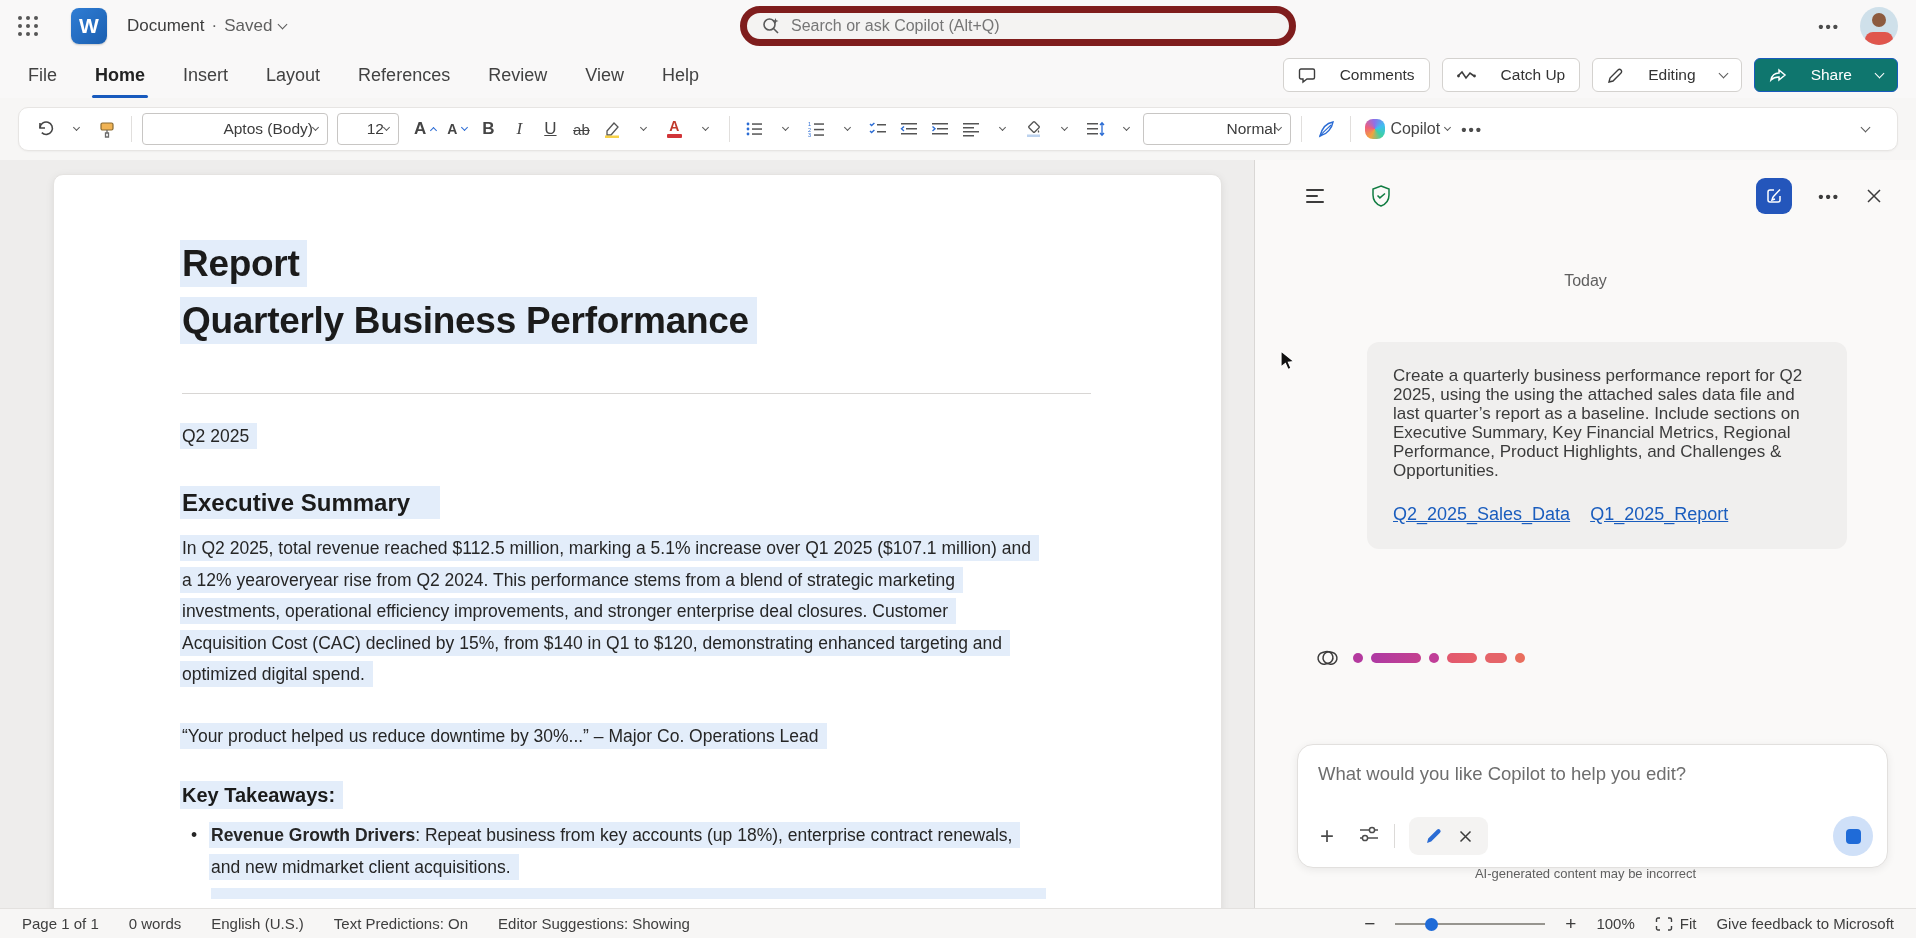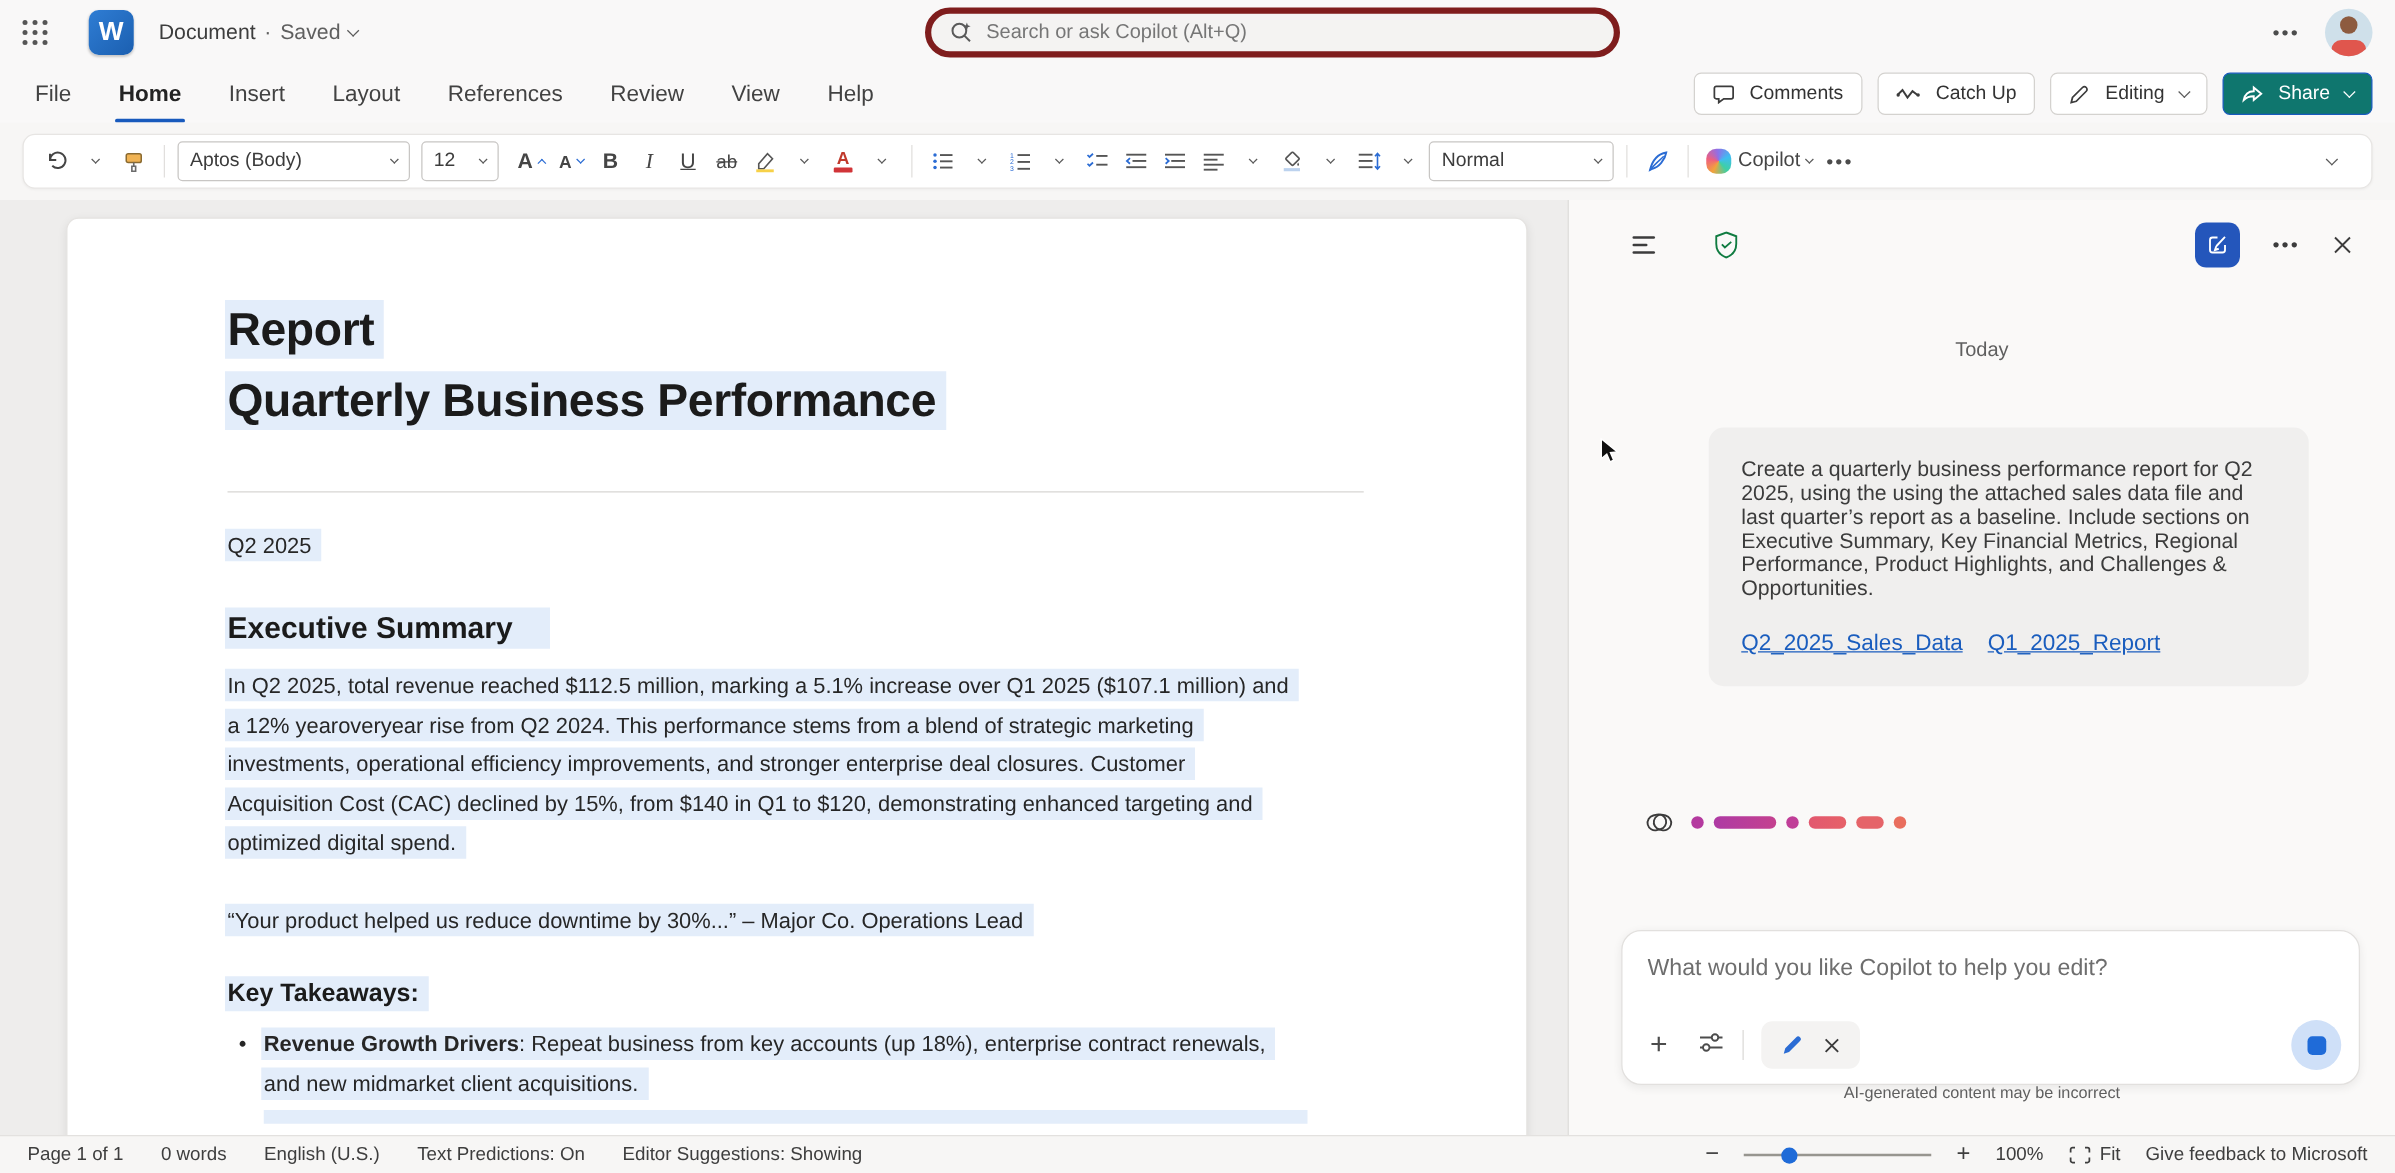--- a/index.html
+++ b/index.html
@@ -9,45 +9,45 @@
   
   .topbar{position:absolute;top:0;left:0;right:0;height:52px;display:flex;align-items:center}
   .waffle{margin-left:18px;display:grid;grid-template-columns:repeat(3,5px);grid-template-rows:repeat(3,5px);gap:3px;cursor:pointer}
   .waffle i{width:4px;height:4px;border-radius:50%;background:#565656}
   .wlogo{margin-left:32px;width:36px;height:36px;border-radius:8px;background:linear-gradient(135deg,#2f7dd4 0%,#1b5fb0 100%);color:#fff;font-weight:bold;font-size:21px;display:flex;align-items:center;justify-content:center;box-shadow:0 1px 2px rgba(0,0,0,.2)}
   .doc-group{margin-left:20px;display:flex;align-items:center;gap:7px;font-size:17px;color:#3d3d3d}
   .doc-group .st{color:#5f5f5f}
   .chv{display:inline-block;width:7px;height:7px;border-right:1.5px solid #5a5a5a;border-bottom:1.5px solid #5a5a5a;transform:rotate(45deg);margin-top:-4px}
   .chv.w{border-color:#fff}
   .chv.sm{width:5px;height:5px;border-width:1.4px}
-  .searchbox{position:absolute;left:740px;top:6px;width:556px;height:40px;background:#f4f3f2;border:5px solid #7f1d1d;border-radius:20px;display:flex;align-items:center;padding:0 14px;gap:10px}
+  .searchbox{position:absolute;left:740px;top:6px;width:556px;height:40px;background:#f4f3f2;border:7px solid #7f1d1d;border-radius:20px;display:flex;align-items:center;padding:0 14px;gap:10px}
   .searchbox input{flex:1;border:none;outline:none;background:transparent;font-size:16px;color:#333;font-family:"Liberation Sans",sans-serif}
   .searchbox input::placeholder{color:#767676}
   .top-right{position:absolute;right:18px;top:0;height:52px;display:flex;align-items:center;gap:20px}
   .moredots{color:#4c4c4c;font-size:15px;letter-spacing:2px;font-weight:bold;cursor:pointer}
   .avatar{width:38px;height:38px;border-radius:50%;background:#cfe0ea;position:relative;overflow:hidden;cursor:pointer}
   .avatar::before{content:"";position:absolute;top:6px;left:12px;width:14px;height:14px;border-radius:50%;background:#8d5b3f}
   .avatar::after{content:"";position:absolute;bottom:-4px;left:5px;width:28px;height:17px;border-radius:8px 8px 0 0;background:#e0564d}
 
   
   .menurow{position:absolute;top:52px;left:0;right:0;height:46px;display:flex;align-items:center}
   .tabs{display:flex;align-items:center;gap:34px;margin-left:26px;font-size:18px;color:#424242}
   .tab{cursor:pointer;position:relative;padding:4px 2px}
   .tab.active{color:#232323;font-weight:bold}
   .tab.active::after{content:"";position:absolute;left:-1px;right:-1px;bottom:-8px;height:3px;border-radius:2px;background:#185abd}
   .actionbtns{position:absolute;right:18px;top:6px;display:flex;gap:12px}
-  .abtn{height:34px;display:flex;align-items:center;gap:12px;padding:0 14px;background:#fff;border:1px solid #d4d2cf;border-radius:6px;font-size:15.5px;color:#333;cursor:pointer}
+  .abtn{height:34px;display:flex;align-items:center;gap:24px;padding:0 14px;background:#fff;border:1px solid #d4d2cf;border-radius:6px;font-size:15.5px;color:#333;cursor:pointer}
   .abtn.share{background:#0f766e;border-color:#185abd;color:#fff;font-weight:normal}
 
   
   .toolwrap{position:absolute;top:98px;left:0;right:0;height:62px;background:#f7f6f5}
   .toolbar{position:absolute;left:18px;right:18px;top:9px;height:44px;background:#fff;border:1px solid #e7e5e3;border-radius:10px;box-shadow:0 1px 2px rgba(0,0,0,.04);display:flex;align-items:center;padding:0 12px;gap:3px}
   .tb{height:32px;min-width:28px;display:flex;align-items:center;justify-content:center;gap:5px;border-radius:6px;color:#454545;cursor:pointer;padding:0 4px;font-size:17px}
   .tdiv{width:1px;height:26px;background:#e1dfdd;margin:0 7px}
-  .selbox{height:32px;border:1px solid #c8c6c4;border-radius:4px;background:#fff;display:flex;align-items:center;justify-content:space-between;padding:0 9px;font-size:15.5px;color:#3c3c3c;cursor:pointer}
+  .selbox{height:32px;border:1px solid #c8c6c4;border-radius:4px;background:#fff;display:flex;align-items:center;justify-content:flex-end;padding:0 9px;font-size:15.5px;color:#3c3c3c;cursor:pointer}
   .f-name{width:186px}
   .f-size{width:62px;margin-left:6px}
   .f-style{width:148px}
   .bA{font-weight:bold}
   .redbar{display:block;width:15px;height:4px;background:#d13438;border-radius:1px;margin-top:1px}
   .copilot-logo{width:20px;height:20px;border-radius:40%;background:conic-gradient(from 210deg,#f2a33c,#ef5f7e,#8f6fe8,#3fbdf1,#3ed0a4,#f2a33c)}
   .collapse{margin-left:auto;margin-right:6px}
 
   
   .main{position:absolute;top:160px;left:0;right:0;bottom:30px}

